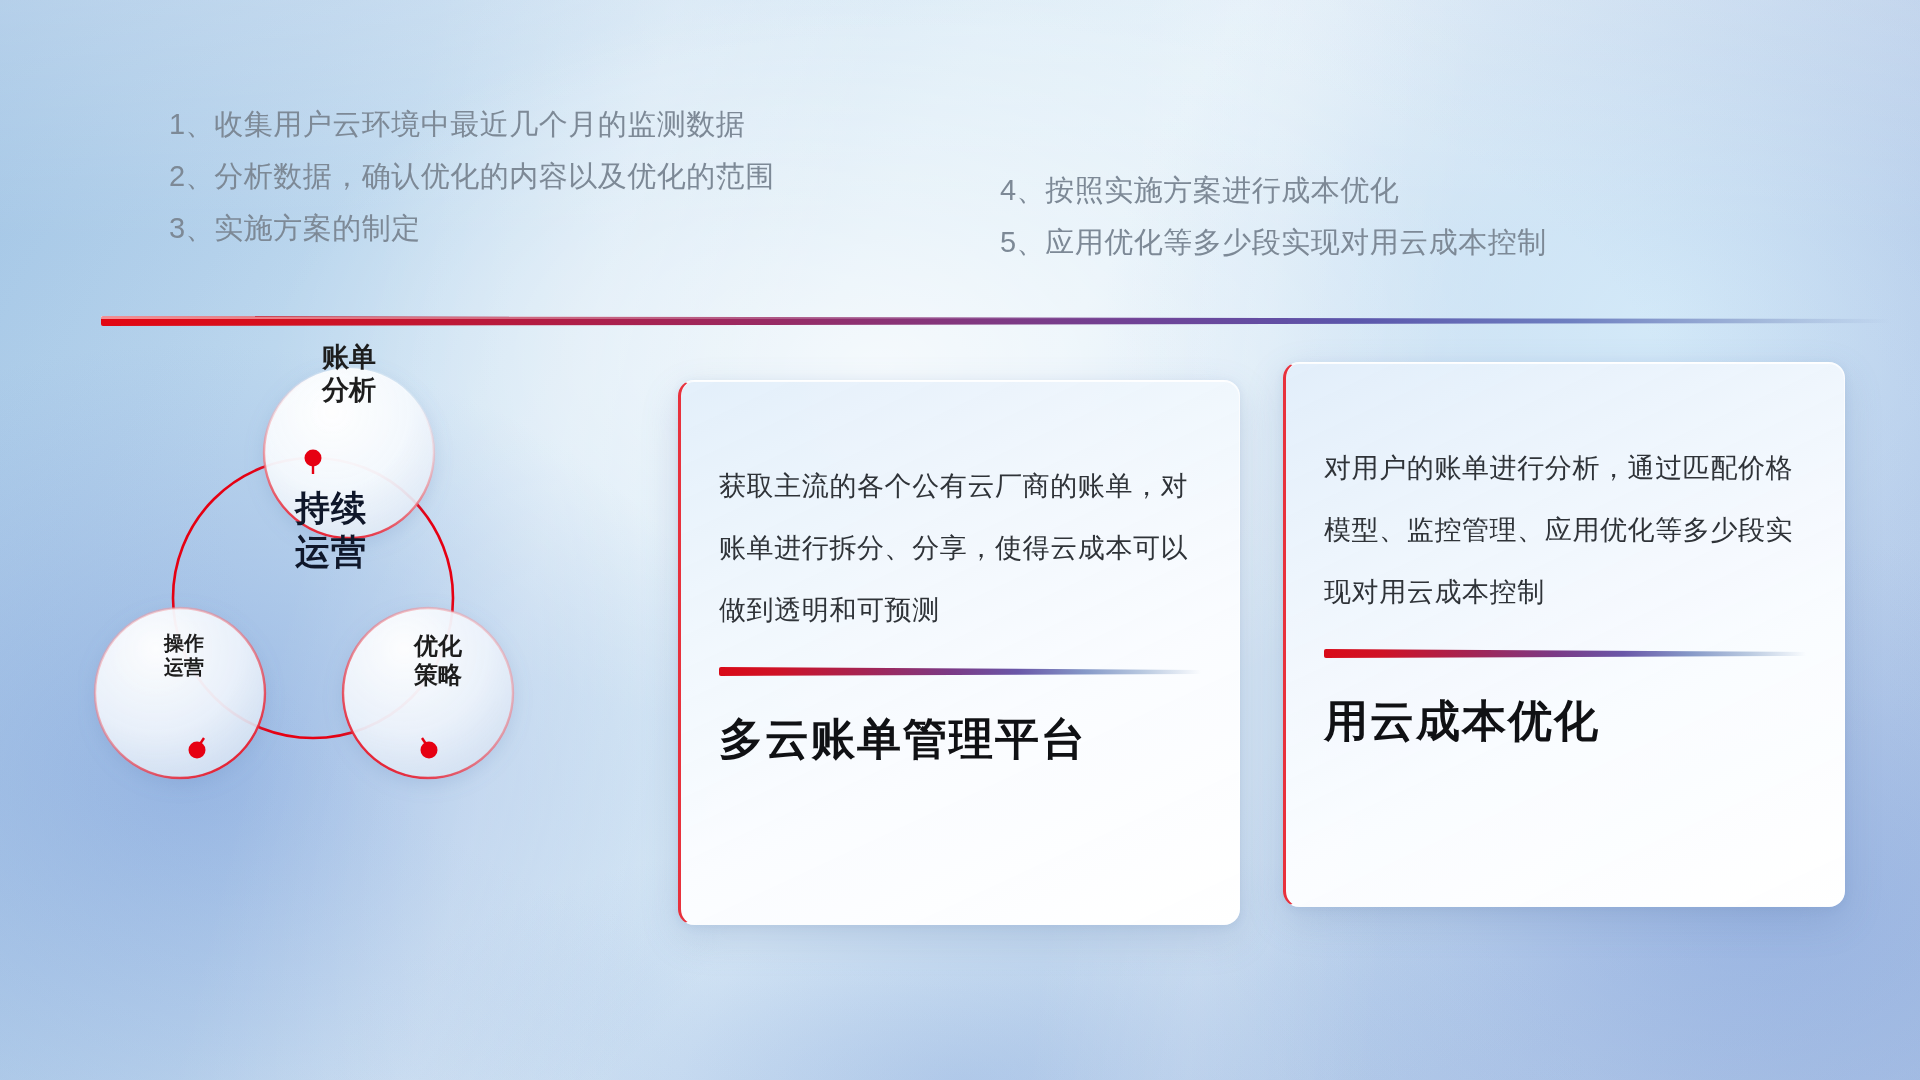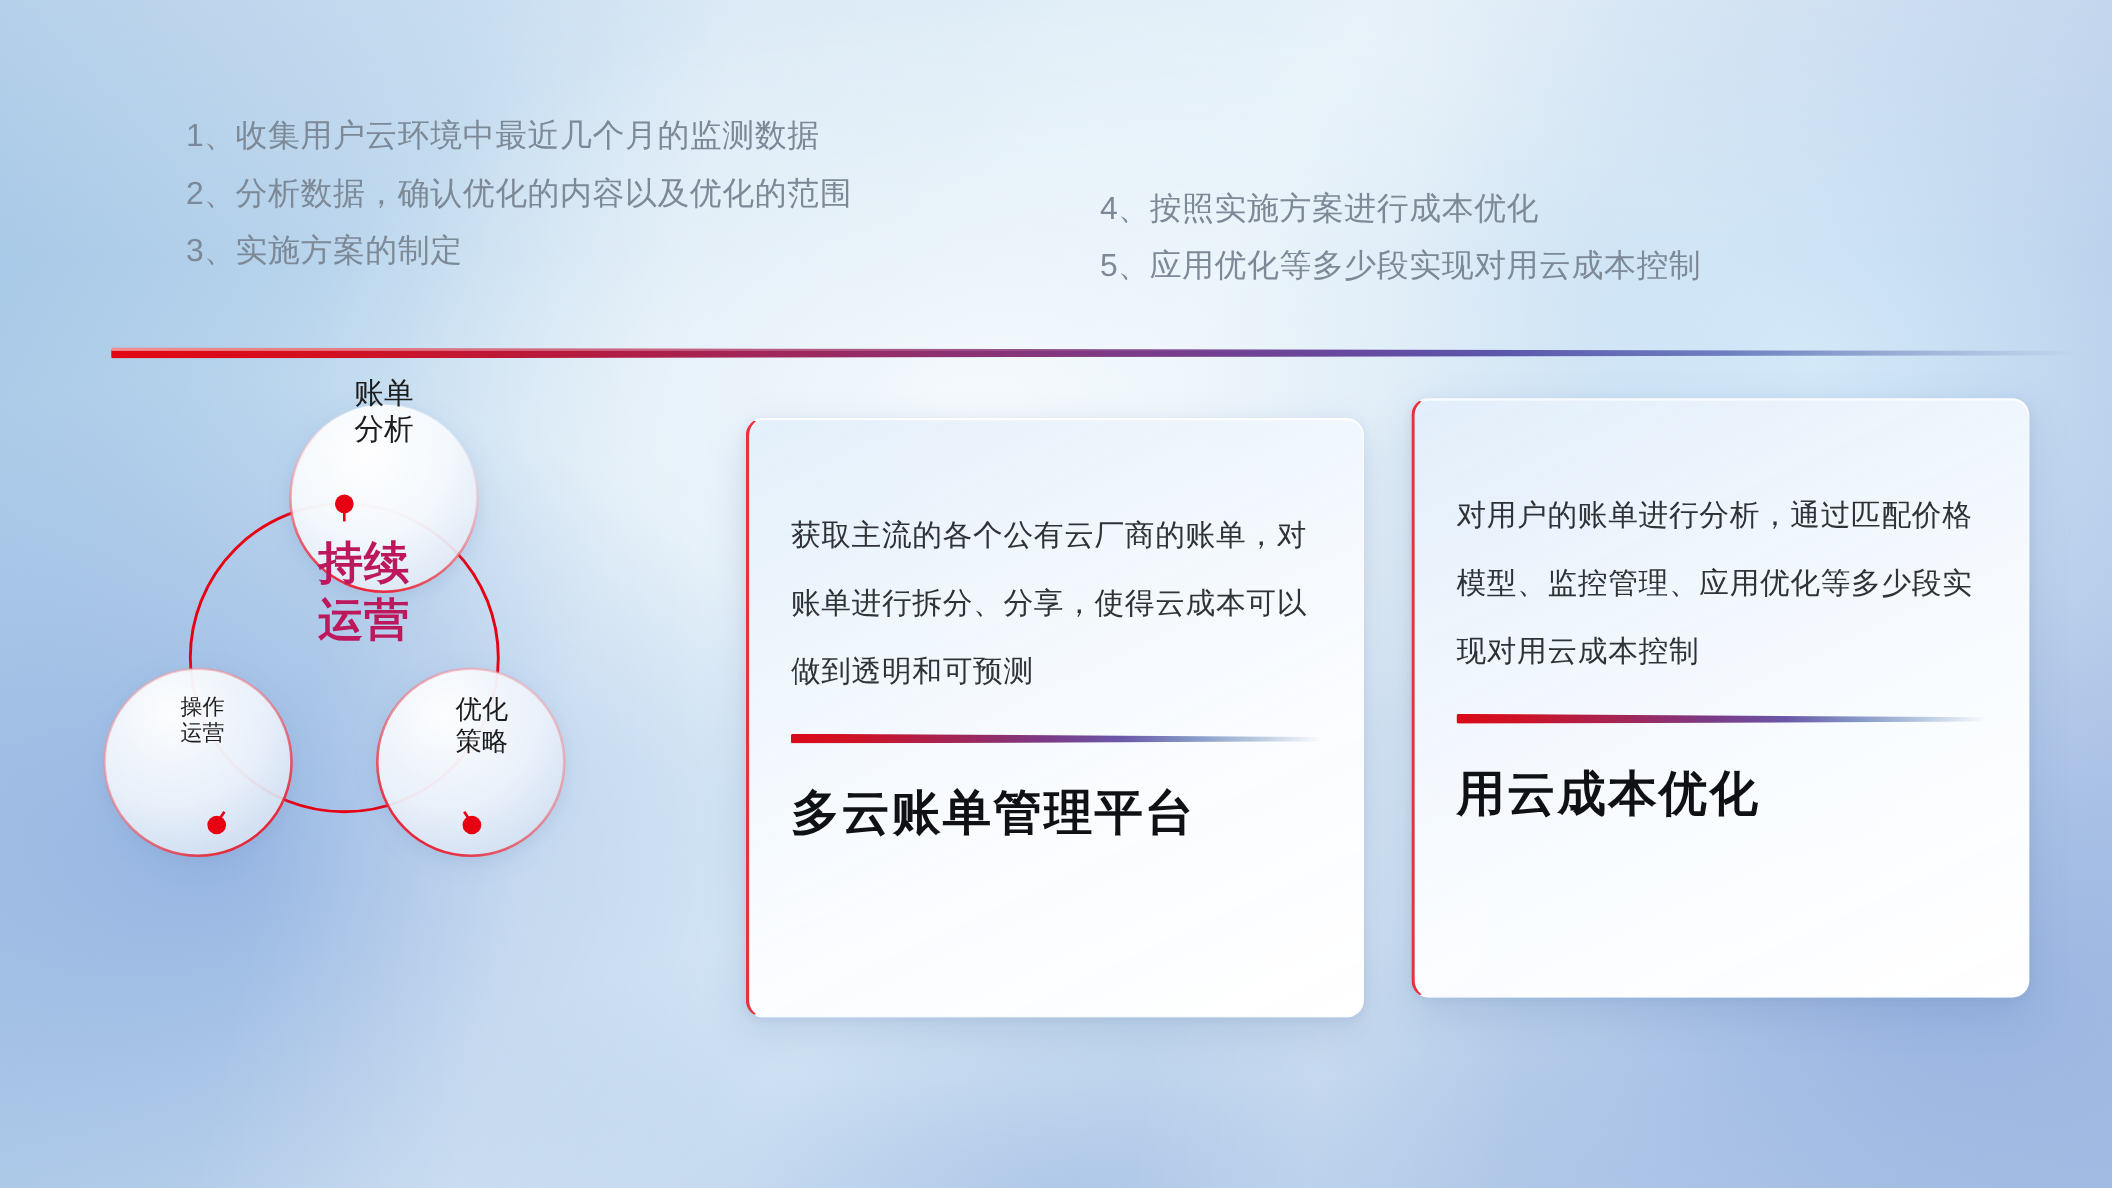--- a/index.html
+++ b/index.html
@@ -99,31 +99,31 @@
     clip-path:polygon(0 0, 100% 1px, 100% 3px, 0 3px);
   }
 
   
   #venn { position:absolute; z-index:7; left:78px; top:340px; width:470px; height:500px; }
   #venn svg { display:block; }
   .circ-label {
     position:absolute;
     text-align:center;
     color:#1d1d1d;
-    font-weight:400;
+    font-weight:700;
     line-height:1.22;
     white-space:nowrap;
     pointer-events:none;
   }
   #lbl-top    { left:191px; top:1px;   width:160px; font-size:27px; }
   #lbl-bl     { left:31px;  top:291px; width:150px; font-size:20px; }
   #lbl-br     { left:285px; top:291px; width:150px; font-size:24px; }
   #lbl-center {
     left:163px; top:146px; width:180px;
-    font-size:41px; color:#be185d; font-weight:800; line-height:1.26;
+    font-size:35px; color:#0f172a; font-weight:800; line-height:1.26;
     letter-spacing:1px;
   }
 
   
   .card {
     position:absolute; z-index:8;
     border-radius:16px;
     border:1px solid rgba(255,255,255,.85);
     border-left:3px solid #e8313c;
     background:linear-gradient(155deg,

